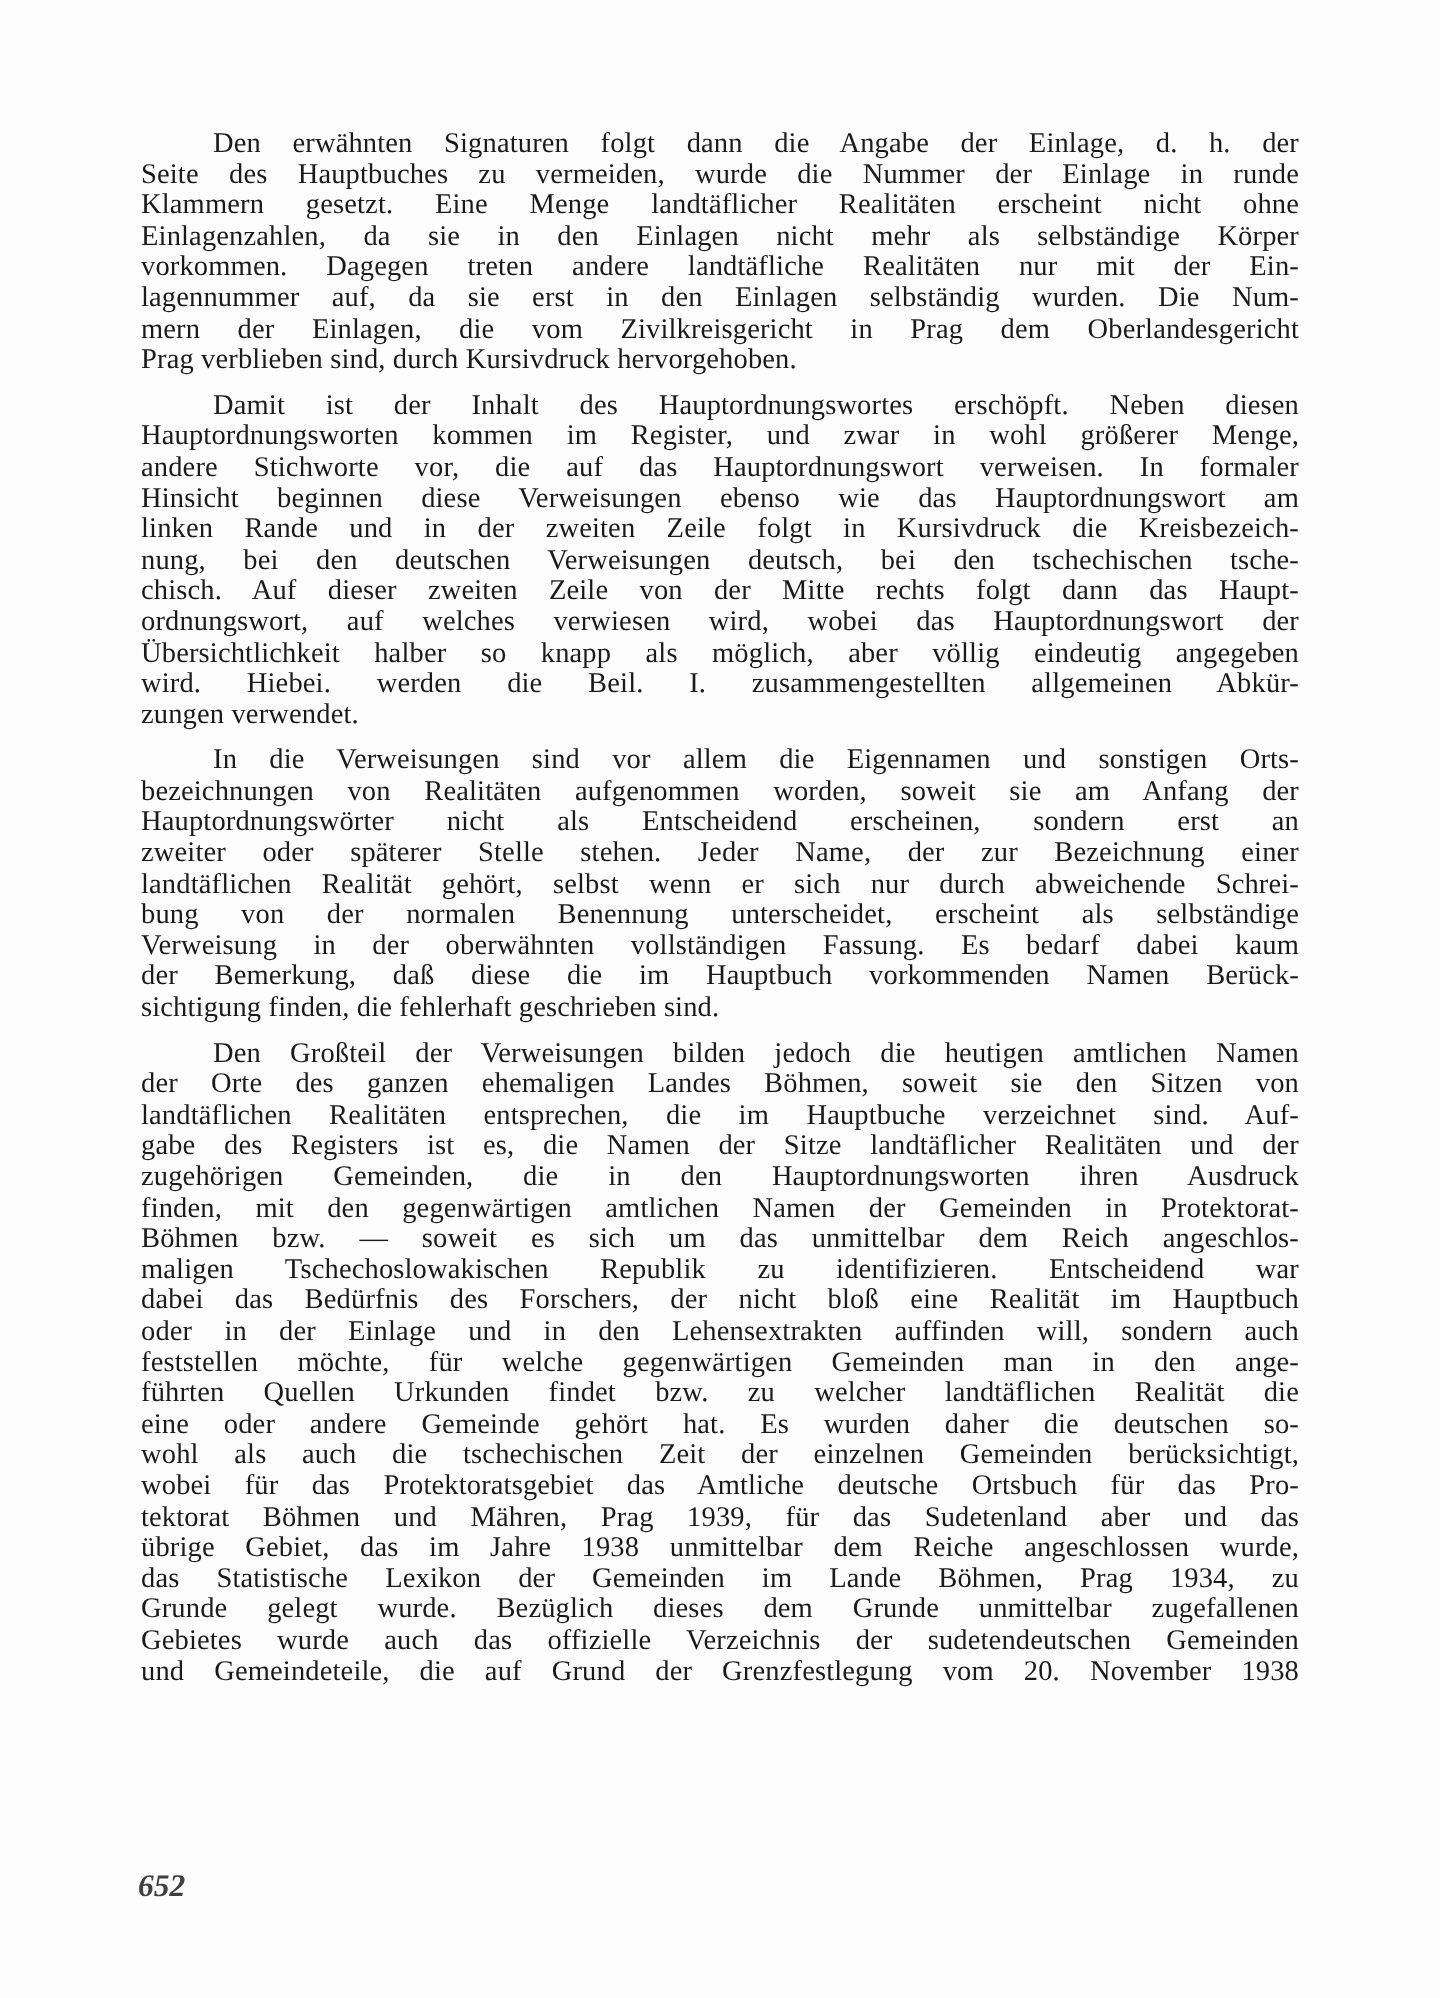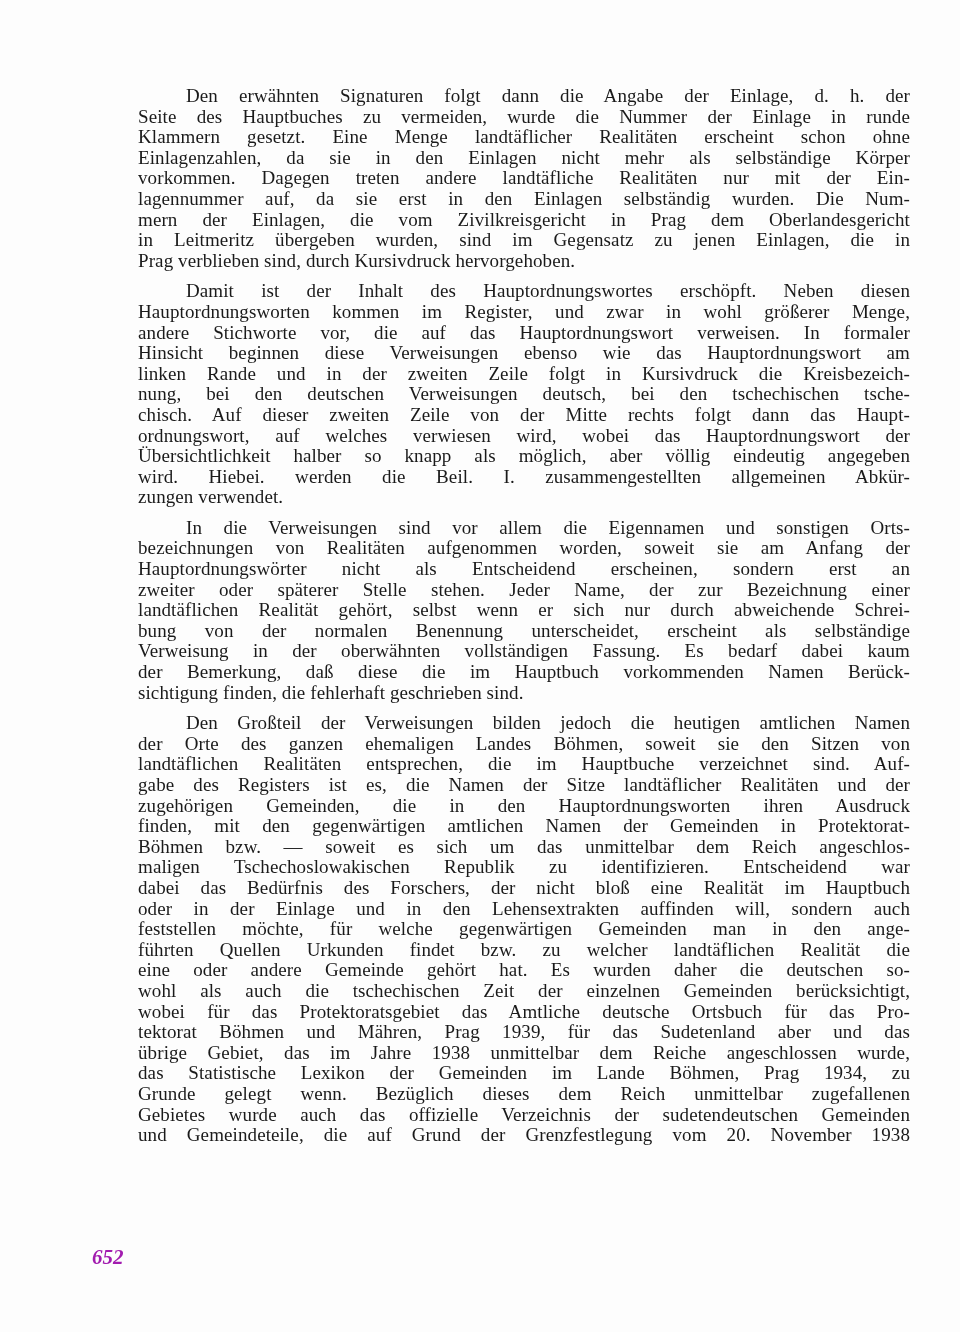--- a/index.html
+++ b/index.html
@@ -4,51 +4,50 @@
 <style>
   html, body { margin: 0; padding: 0; background: #ffffff; }
   body { width: 960px; height: 1332px; position: relative; overflow: hidden; }
   .page {
     position: absolute; left: 0; top: 0; width: 960px; height: 1332px;
     background: #fdfdfd; color: #1a1a1a;
   }
   .text-block {
     position: absolute; left: 94px; top: 86px; width: 772px;
     font-family: "Liberation Serif", "DejaVu Serif", serif;
-    font-size: 19px; letter-spacing: 0.1px; margin-left: 44px;
+    font-size: 19px; letter-spacing: 0.1px;
   }
   .para { margin: 0 0 10px 0; }
   .line {
     display: block; height: 20.6px; line-height: 20.6px;
     text-align: justify; text-align-last: justify; white-space: nowrap;
     overflow: visible;
   }
   .line.indent { text-indent: 48px; }
   .line.last { text-align-last: left; }
   .page-number {
     position: absolute; left: 92px; top: 1245px;
     font-family: "Liberation Serif", "DejaVu Serif", serif;
-    font-style: italic; font-weight: bold; font-size: 21px; color: #a21caf;
+    font-style: italic; font-weight: bold; font-size: 21px; color: #404040;
   }
 </style>
 </head>
 <body>
 
 <div class="page">
   <div class="text-block">
 
     <div class="para">
       <span class="line indent">Den erwähnten Signaturen folgt dann die Angabe der Einlage, d. h. der</span>
       <span class="line">Seite des Hauptbuches zu vermeiden, wurde die Nummer der Einlage in runde</span>
-      <span class="line">Klammern gesetzt. Eine Menge landtäflicher Realitäten erscheint schon ohne</span>
+      <span class="line">Klammern gesetzt. Eine Menge landtäflicher Realitäten erscheint nicht ohne</span>
       <span class="line">Einlagenzahlen, da sie in den Einlagen nicht mehr als selbständige Körper</span>
       <span class="line">vorkommen. Dagegen treten andere landtäfliche Realitäten nur mit der Ein-</span>
       <span class="line">lagennummer auf, da sie erst in den Einlagen selbständig wurden. Die Num-</span>
       <span class="line">mern der Einlagen, die vom Zivilkreisgericht in Prag dem Oberlandesgericht</span>
-      <span class="line">in Leitmeritz übergeben wurden, sind im Gegensatz zu jenen Einlagen, die in</span>
       <span class="line last">Prag verblieben sind, durch Kursivdruck hervorgehoben.</span>
     </div>
 
     <div class="para">
       <span class="line indent">Damit ist der Inhalt des Hauptordnungswortes erschöpft. Neben diesen</span>
       <span class="line">Hauptordnungsworten kommen im Register, und zwar in wohl größerer Menge,</span>
       <span class="line">andere Stichworte vor, die auf das Hauptordnungswort verweisen. In formaler</span>
       <span class="line">Hinsicht beginnen diese Verweisungen ebenso wie das Hauptordnungswort am</span>
       <span class="line">linken Rande und in der zweiten Zeile folgt in Kursivdruck die Kreisbezeich-</span>
       <span class="line">nung, bei den deutschen Verweisungen deutsch, bei den tschechischen tsche-</span>
@@ -83,21 +82,21 @@
       <span class="line">dabei das Bedürfnis des Forschers, der nicht bloß eine Realität im Hauptbuch</span>
       <span class="line">oder in der Einlage und in den Lehensextrakten auffinden will, sondern auch</span>
       <span class="line">feststellen möchte, für welche gegenwärtigen Gemeinden man in den ange-</span>
       <span class="line">führten Quellen Urkunden findet bzw. zu welcher landtäflichen Realität die</span>
       <span class="line">eine oder andere Gemeinde gehört hat. Es wurden daher die deutschen so-</span>
       <span class="line">wohl als auch die tschechischen Zeit der einzelnen Gemeinden berücksichtigt,</span>
       <span class="line">wobei für das Protektoratsgebiet das Amtliche deutsche Ortsbuch für das Pro-</span>
       <span class="line">tektorat Böhmen und Mähren, Prag 1939, für das Sudetenland aber und das</span>
       <span class="line">übrige Gebiet, das im Jahre 1938 unmittelbar dem Reiche angeschlossen wurde,</span>
       <span class="line">das Statistische Lexikon der Gemeinden im Lande Böhmen, Prag 1934, zu</span>
-      <span class="line">Grunde gelegt wenn. Bezüglich dieses dem Reich unmittelbar zugefallenen</span>
+      <span class="line">Grunde gelegt wurde. Bezüglich dieses dem Grunde unmittelbar zugefallenen</span>
       <span class="line">Gebietes wurde auch das offizielle Verzeichnis der sudetendeutschen Gemeinden</span>
       <span class="line">und Gemeindeteile, die auf Grund der Grenzfestlegung vom 20. November 1938</span>
     </div>
 
   </div>
 
   <div class="page-number">652</div>
 </div>
 
 </body></html>

